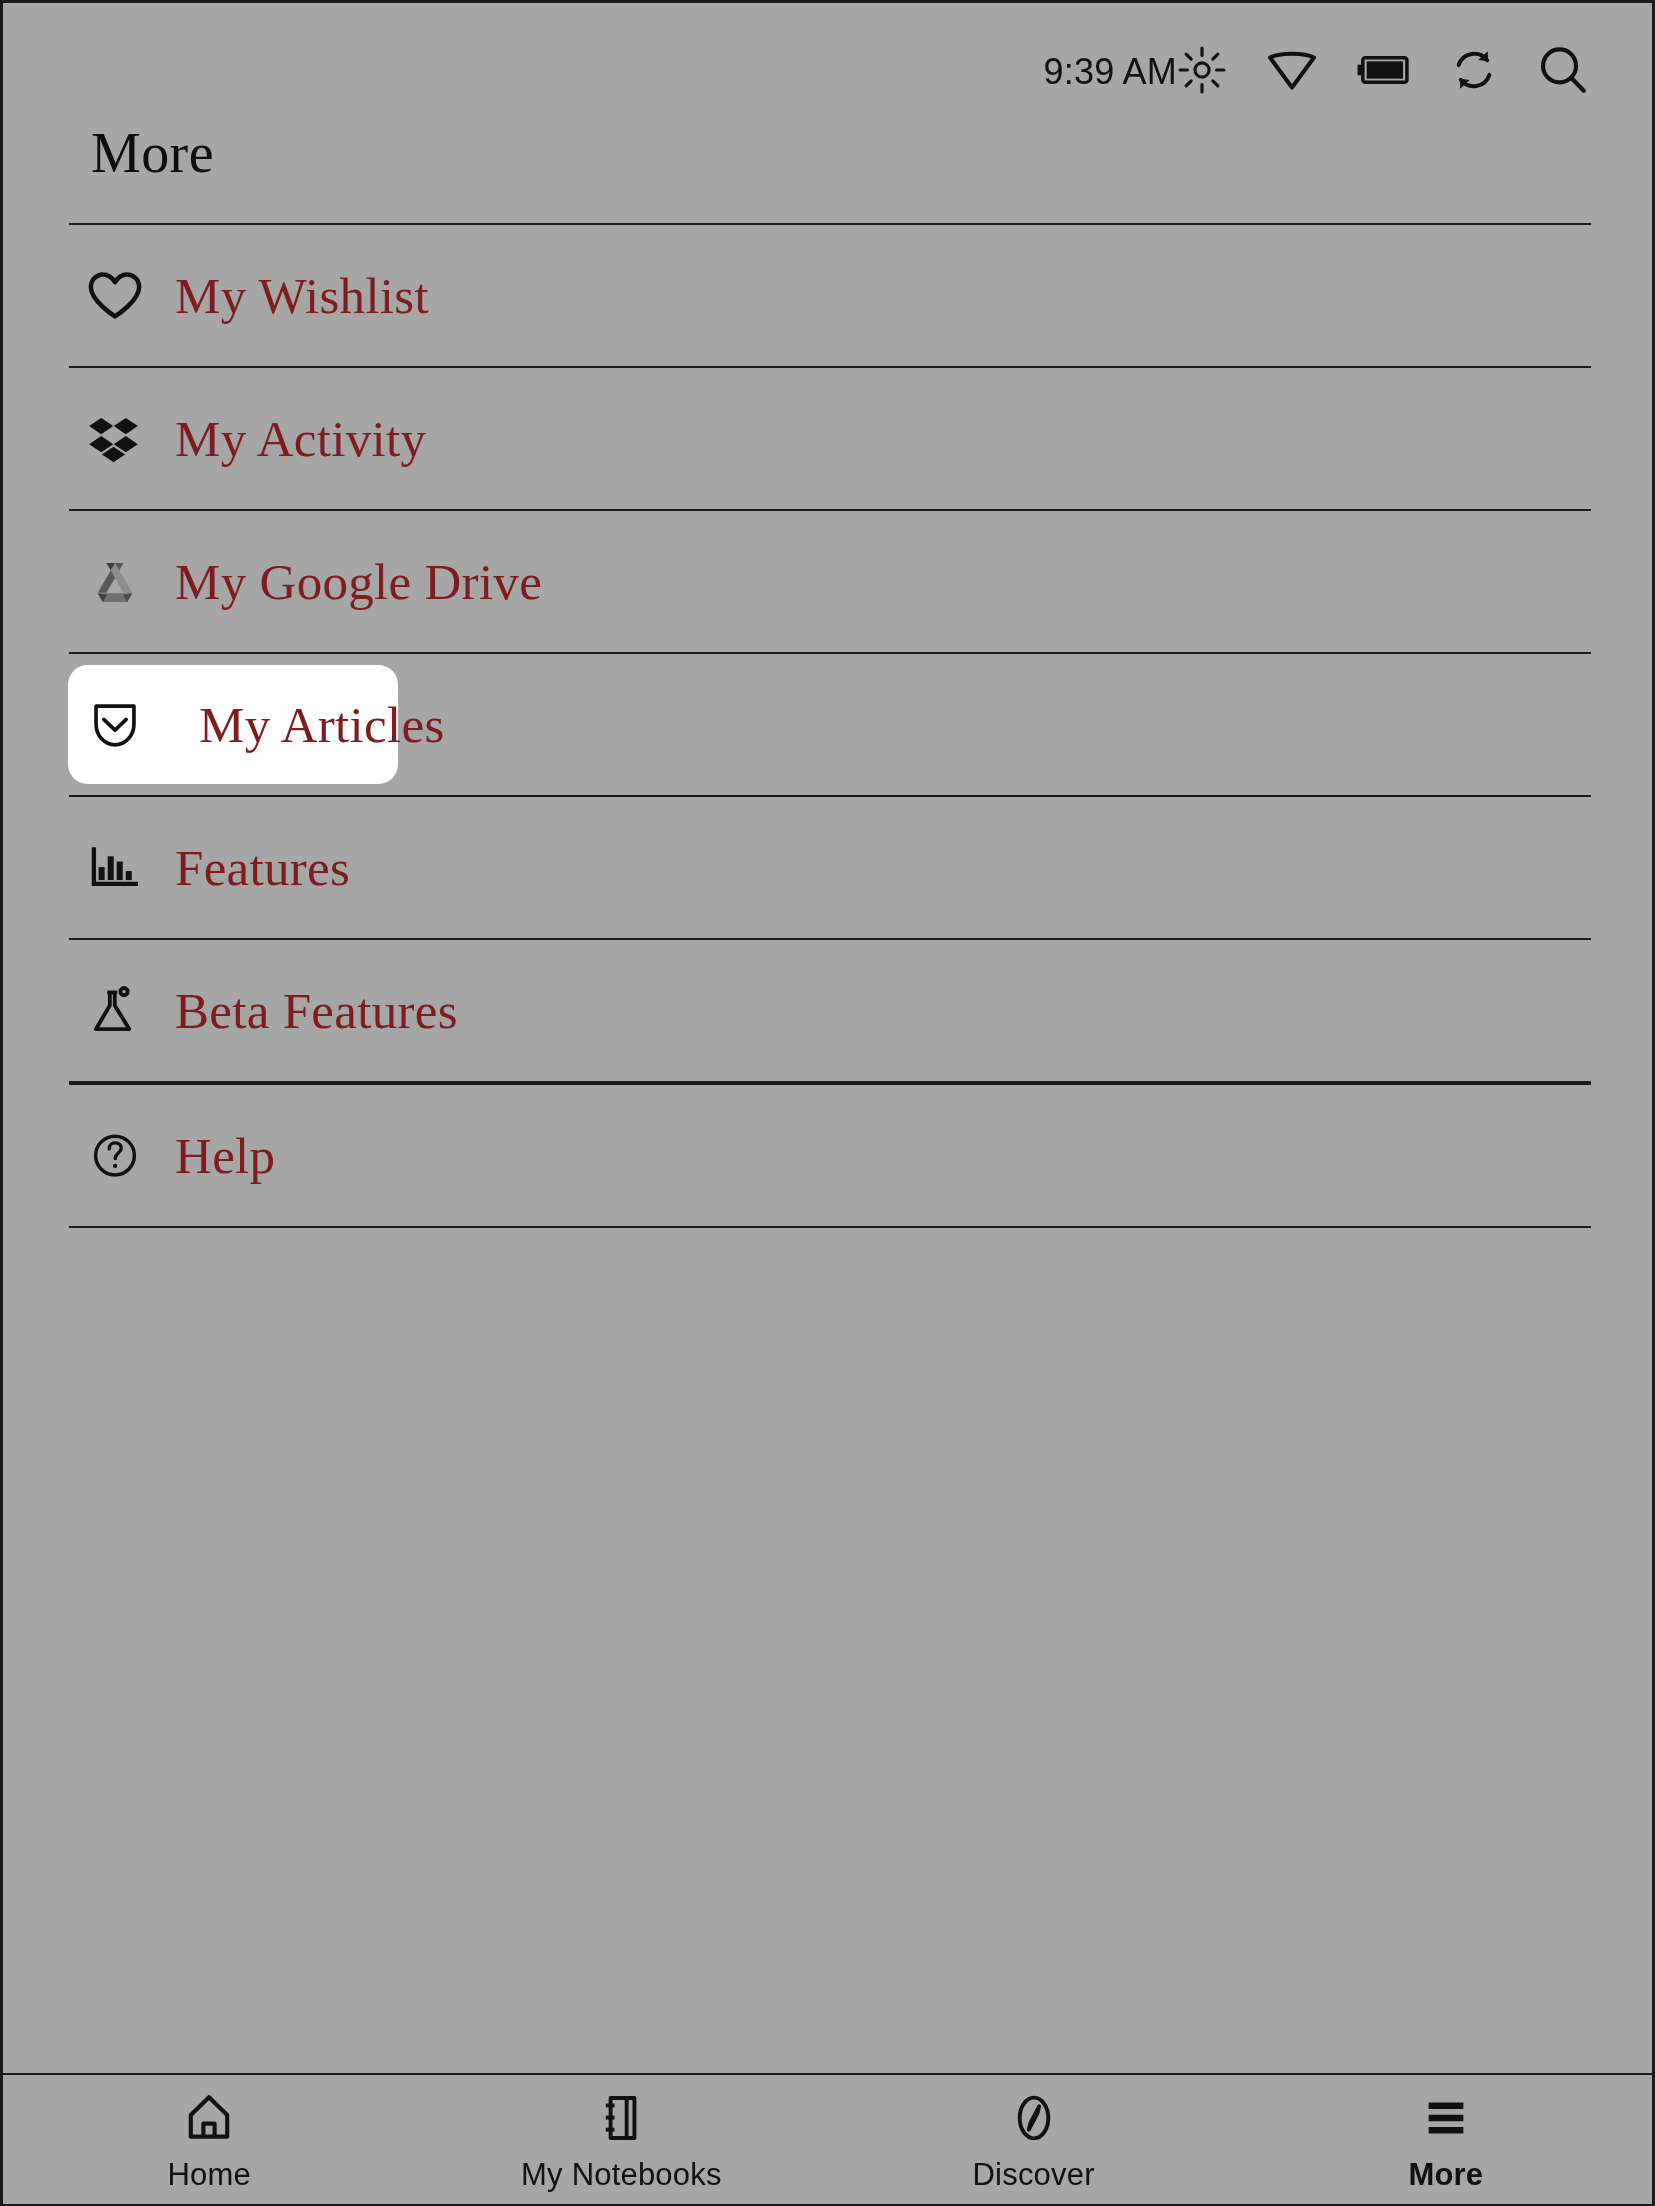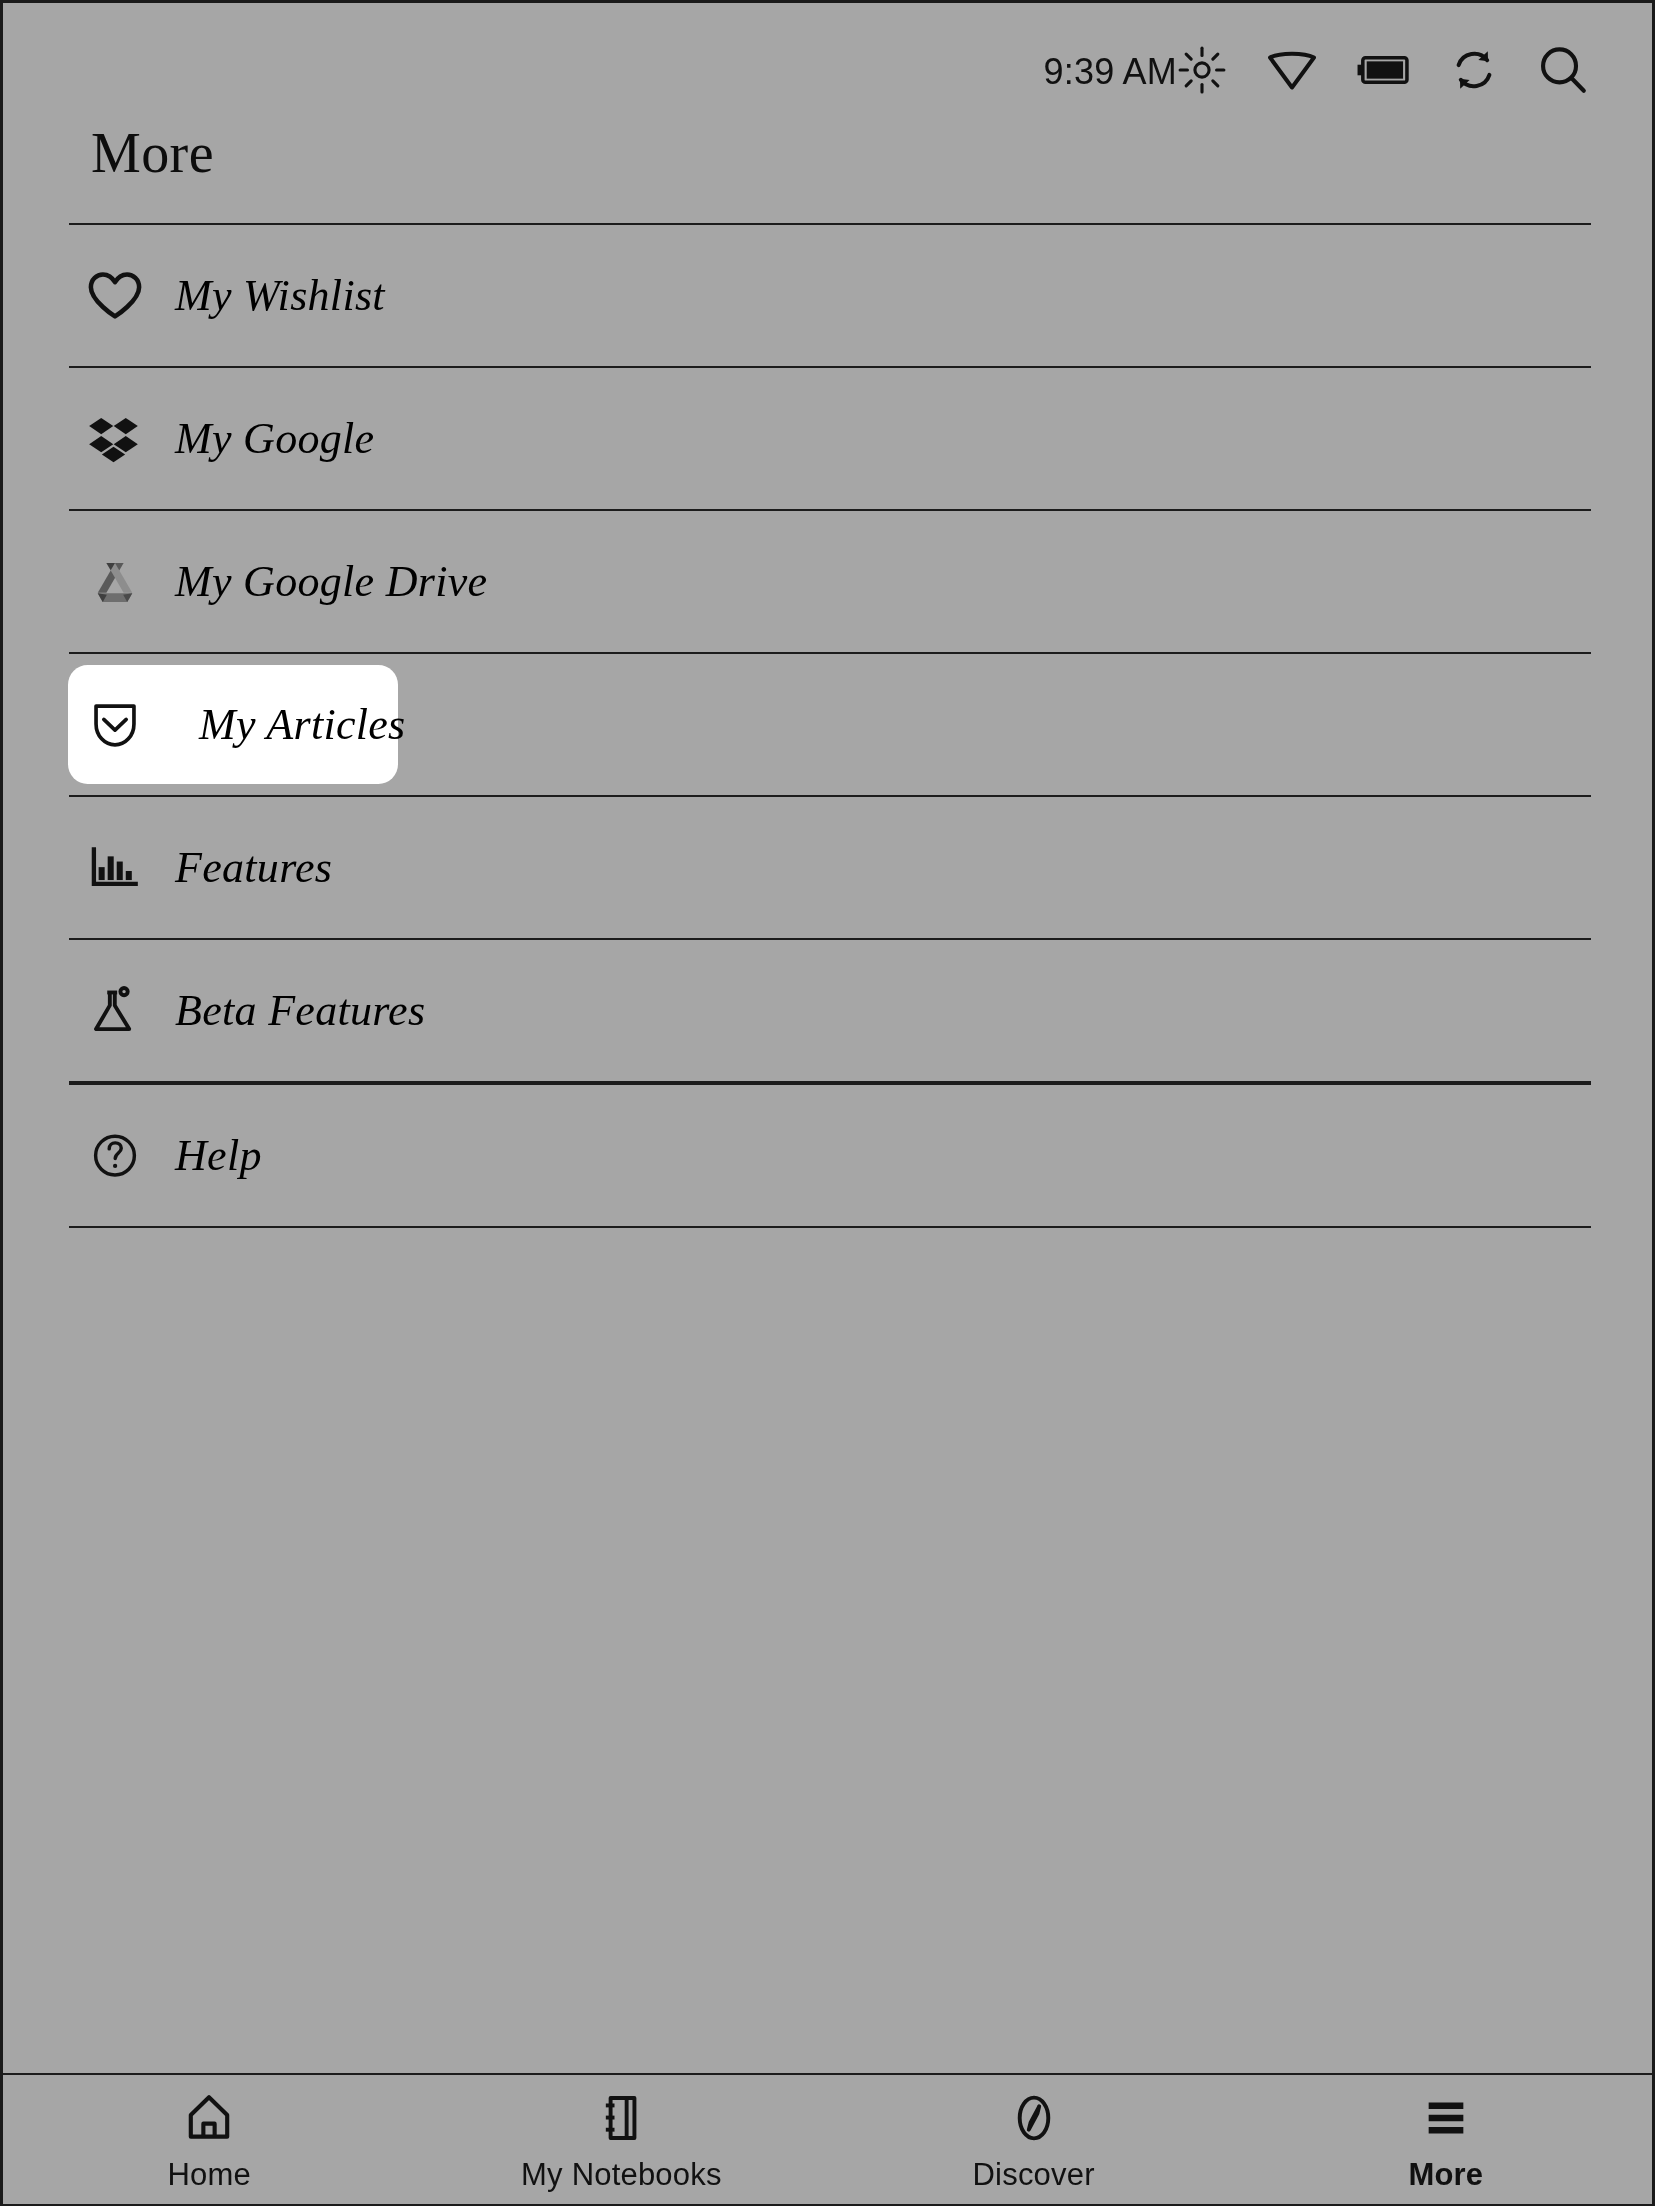--- a/index.html
+++ b/index.html
@@ -80,23 +80,22 @@
     width: 106px;
     min-width: 106px;
     display: flex;
     align-items: center;
     justify-content: flex-start;
     padding-left: 18px;
     box-sizing: border-box;
   }
   .row .label {
     font-family: "Liberation Serif", serif;
-    font-style: italic;
-    font-size: 44px;
-    color: #000000;
+    font-size: 51px;
+    color: #7f1d1d;
     letter-spacing: 0.3px;
     white-space: nowrap;
   }
   
   .row.selected {
     position: relative;
     gap: 24px;
   }
   .row.selected .hl {
     position: absolute;
@@ -221,21 +220,21 @@
     <div class="row">
       <div class="icon-slot">
         <svg width="56" height="52" viewBox="0 0 26 24" fill="#111">
           <polygon points="6.6,2.2 1.0,6.0 6.6,9.8 12.2,6.0"></polygon>
           <polygon points="18.0,2.2 12.4,6.0 18.0,9.8 23.6,6.0"></polygon>
           <polygon points="6.6,10.6 1.0,14.4 6.6,18.2 12.2,14.4"></polygon>
           <polygon points="18.0,10.6 12.4,14.4 18.0,18.2 23.6,14.4"></polygon>
           <polygon points="12.3,15.6 6.9,19.2 12.3,22.8 17.7,19.2"></polygon>
         </svg>
       </div>
-      <div class="label">My Google</div>
+      <div class="label">My Activity</div>
     </div>
 
     <div class="sep"></div>
 
     <div class="row">
       <div class="icon-slot">
         <svg width="56" height="52" viewBox="0 0 26 24" fill="none">
           <polygon points="13,3.2 5.0,17.0 9.0,17.0 17.0,3.2" fill="#5a5a5a"></polygon>
           <polygon points="13,3.2 21.0,17.0 17.0,17.0 9.0,3.2" fill="#8d8d8d"></polygon>
           <polygon points="5.0,17.2 21.0,17.2 18.7,21.3 7.3,21.3" fill="#6e6e6e"></polygon>

